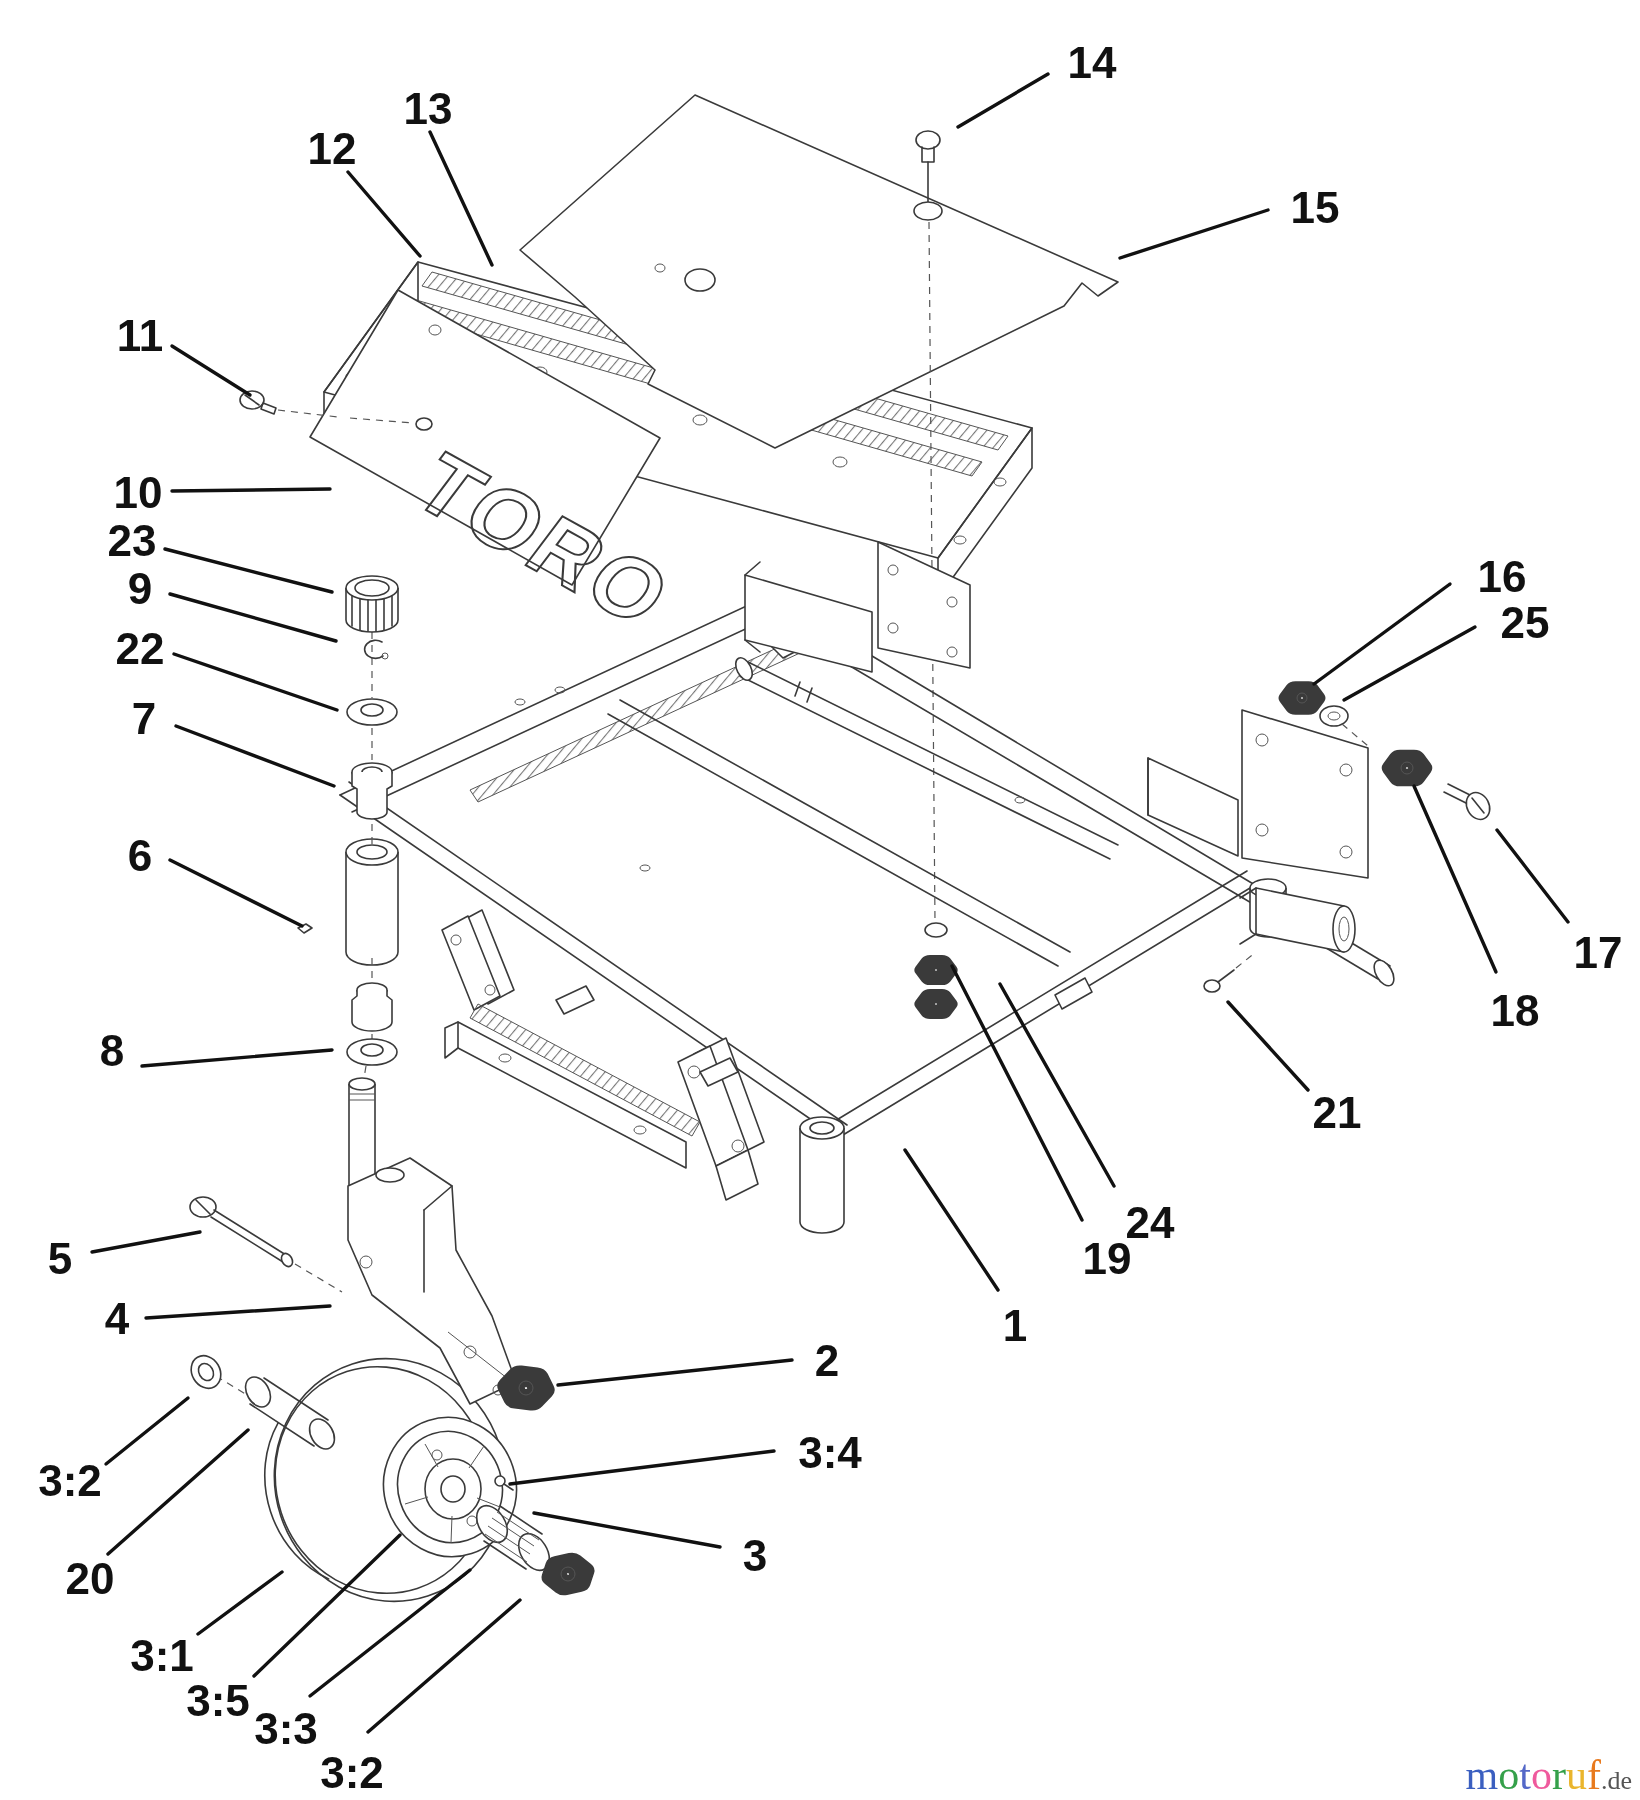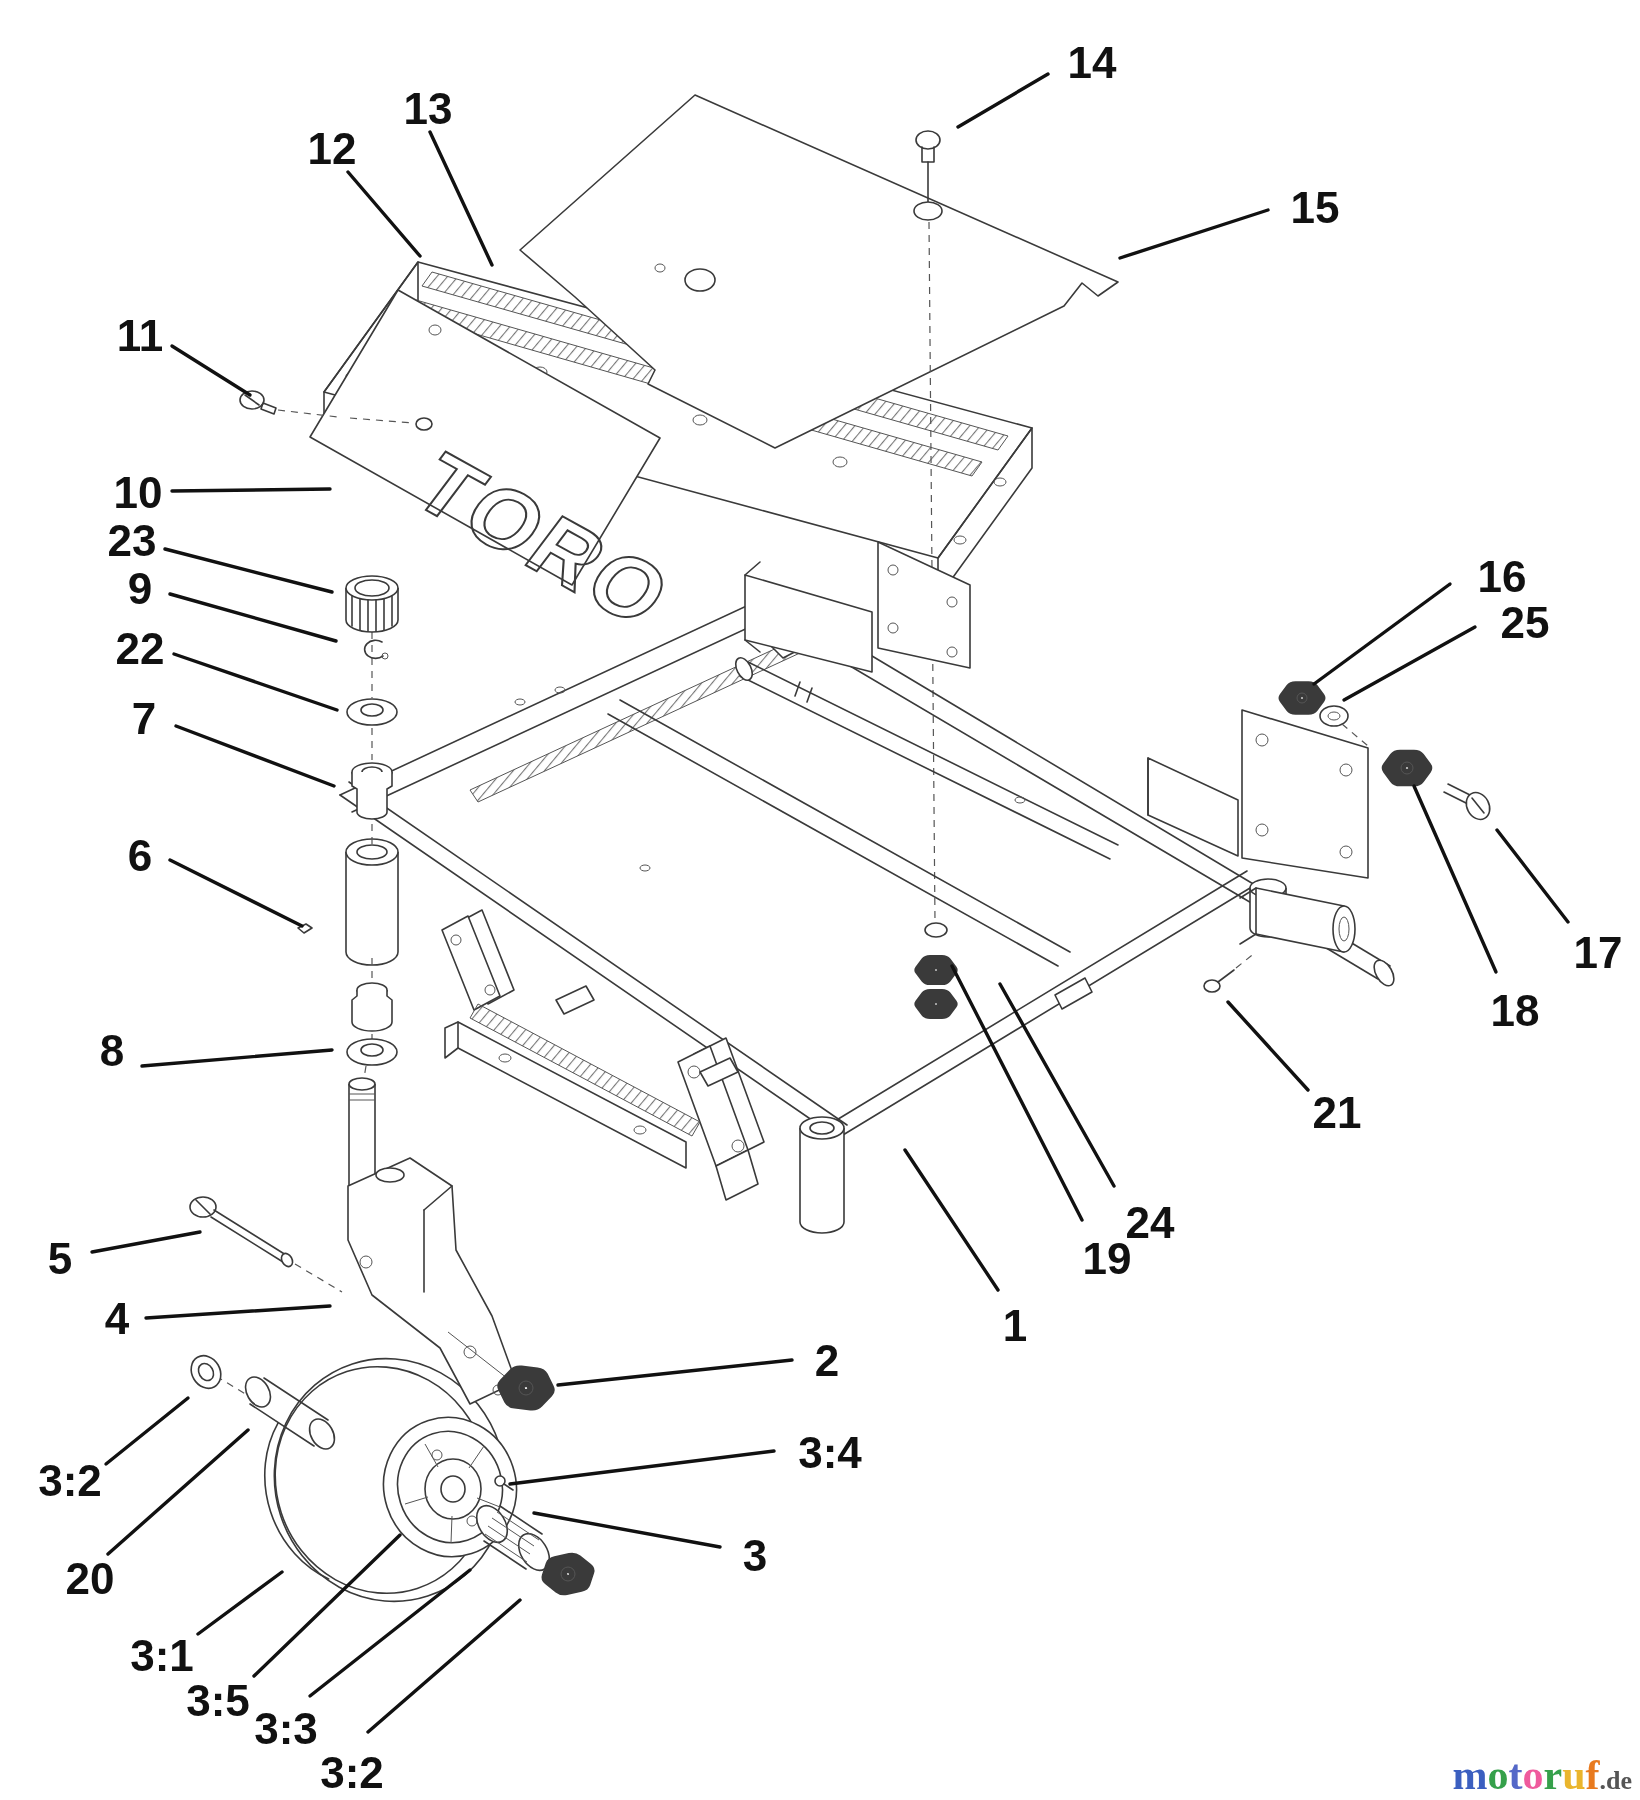--- a/index.html
+++ b/index.html
@@ -8,21 +8,21 @@
   svg{position:absolute;left:0;top:0;}
   .ln{fill:none;stroke:#3a3a3a;stroke-width:1.6;stroke-linejoin:round;stroke-linecap:round;}
   .lnw{fill:#ffffff;stroke:#3a3a3a;stroke-width:1.6;stroke-linejoin:round;}
   .thin{fill:none;stroke:#555;stroke-width:1;}
   .dash{fill:none;stroke:#555;stroke-width:1.2;stroke-dasharray:7 6;}
   .leader{stroke:#111;stroke-width:3.4;stroke-linecap:round;}
   .callout{font-family:"Liberation Sans",sans-serif;font-weight:bold;font-size:44px;fill:#111;}
   .toro{font-family:"Liberation Sans",sans-serif;font-weight:bold;font-size:88px;
         fill:none;stroke:#3a3a3a;stroke-width:2;letter-spacing:4px;}
   .wm{position:absolute;right:8px;bottom:4px;font-family:"Liberation Serif",serif;
-      font-weight:bold;font-size:42px;line-height:1;}
+      font-weight:normal;font-size:42px;line-height:1;}
   .wm .suf{font-size:26px;}
 </style>
 </head>
 <body>
 
 <div class="stage">
 <svg width="1640" height="1800" viewBox="0 0 1640 1800">
   <defs>
     <polygon id="hex" points="1,0 0.5,0.87 -0.5,0.87 -1,0 -0.5,-0.87 0.5,-0.87"></polygon>
     <pattern id="hatch" width="8" height="8" patternUnits="userSpaceOnUse" patternTransform="rotate(40)">

